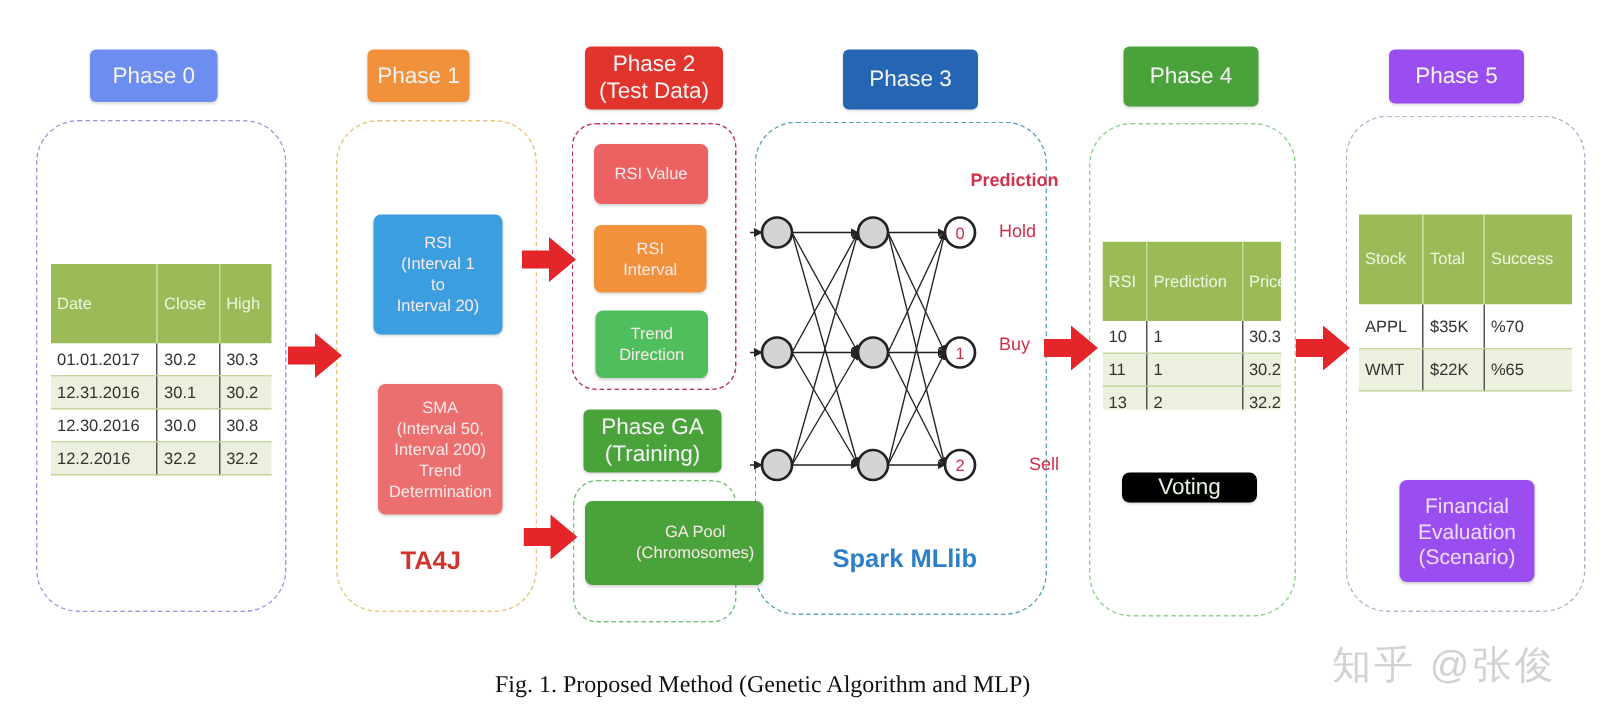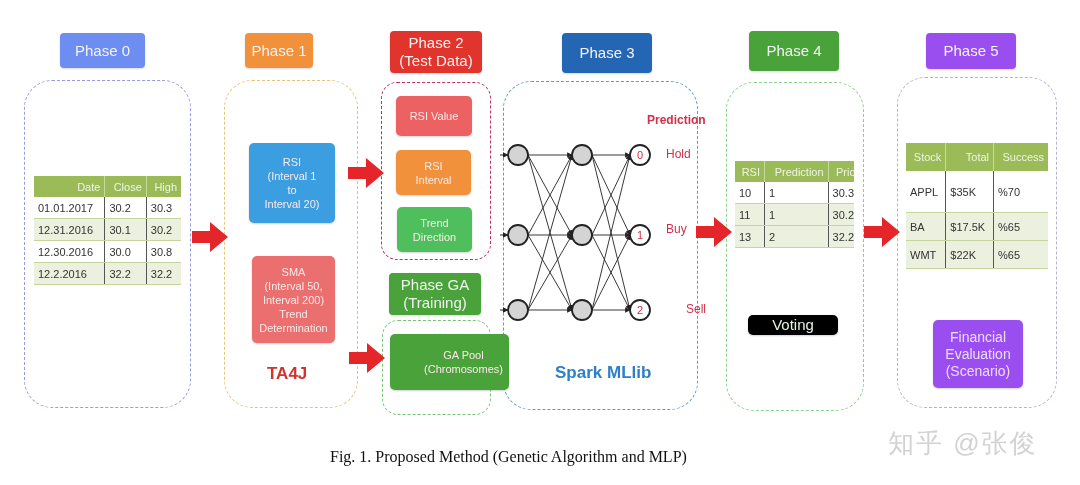--- a/index.html
+++ b/index.html
@@ -2,21 +2,21 @@
 <html><head>
 <meta charset="utf-8">
 <style>
   html, body { margin:0; padding:0; }
   body { width:1080px; height:485px; background:#ffffff; position:relative; overflow:hidden; font-family:"Liberation Sans", sans-serif; }
   .abs { position:absolute; }
   .phase-header { position:absolute; border-radius:4px; color:#f3f3f3; font-size:15px; display:flex; align-items:center; justify-content:center; text-align:center; line-height:18px; box-shadow:0 1px 2px rgba(0,0,0,0.15); }
   .panel { position:absolute; border:1.5px dashed; border-radius:28px; box-sizing:border-box; }
   .box { position:absolute; border-radius:5px; color:#fbe9e9; font-size:11px; display:flex; align-items:center; justify-content:center; text-align:center; line-height:14px; box-shadow:0 1px 2px rgba(0,0,0,0.18); }
   table.grid { position:absolute; border-collapse:collapse; font-size:11px; color:#333; }
-  table.grid th { background:#9bbb59; color:#eef5e0; font-weight:normal; text-align:right; padding:0 4px; height:21px; border-right:1px solid #c8dc9a; }
+  table.grid th { background:#9bbb59; color:#eef5e0; font-weight:normal; text-align:left; padding:16px 4px; height:21px; border-right:1px solid #c8dc9a; }
   table.grid td { padding:0 4px; height:21px; border-right:1.5px solid #555; border-bottom:1px solid #c6d59e; }
   table.grid td:last-child, table.grid th:last-child { border-right:none; }
   table.grid tr.odd td { background:#ffffff; }
   table.grid tr.even td { background:#ebf1de; }
   .arrow { position:absolute; }
   .label-red { position:absolute; color:#c0392b; font-weight:bold; }
   .caption { position:absolute; font-family:"Liberation Serif", serif; font-size:16px; color:#111; }
   .watermark { position:absolute; font-size:26px; color:#d2d2d2; letter-spacing:2px; }
 </style>
 </head>
@@ -176,28 +176,23 @@
 <table class="grid" style="left:906px;top:143px;width:142px;">
   <thead>
       <tr>
     <th style="height:28px;">Stock</th>
     <th style="height:28px;">Total</th>
     <th style="height:28px;">Success</th>
   </tr>
     </thead>
   <tbody>
     <tr class="odd">
-        <td style="height:41px;">APPL</td>
+        <td style="height:29px;">APPL</td>
         <td>$35K</td>
         <td>%70</td>
-      </tr>
-    <tr class="even">
-        <td style="height:27px;">BA</td>
-        <td>$17.5K</td>
-        <td>%65</td>
       </tr>
     <tr class="even">
         <td style="height:27px;">WMT</td>
         <td>$22K</td>
         <td>%65</td>
       </tr>
   </tbody>
 </table>
 <div class="box" style="left:933px;top:320px;width:90px;height:68px;background:#9b4ef0;font-size:14px;line-height:17px;color:#ecdcff;white-space:pre-line;">Financial
 Evaluation

